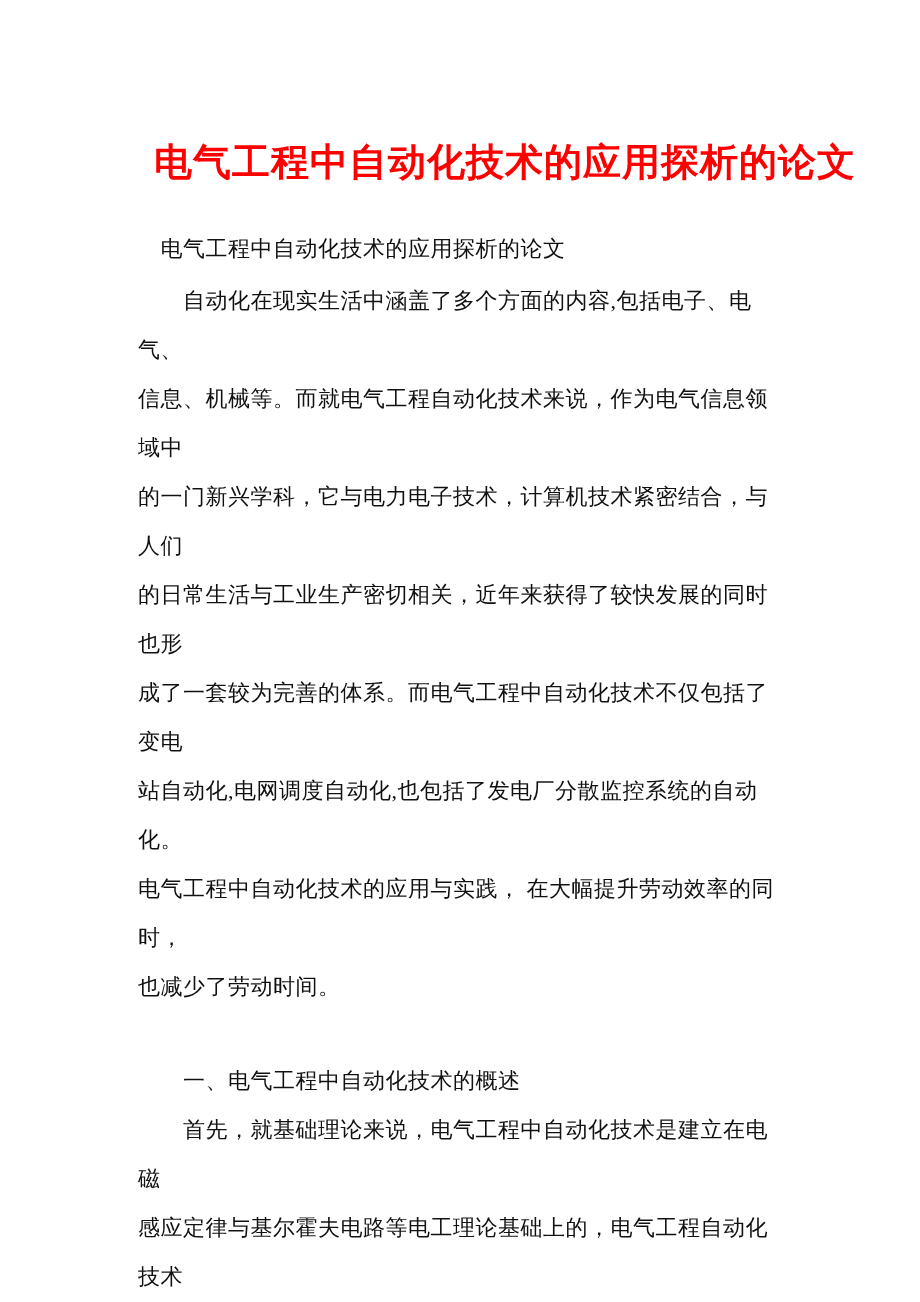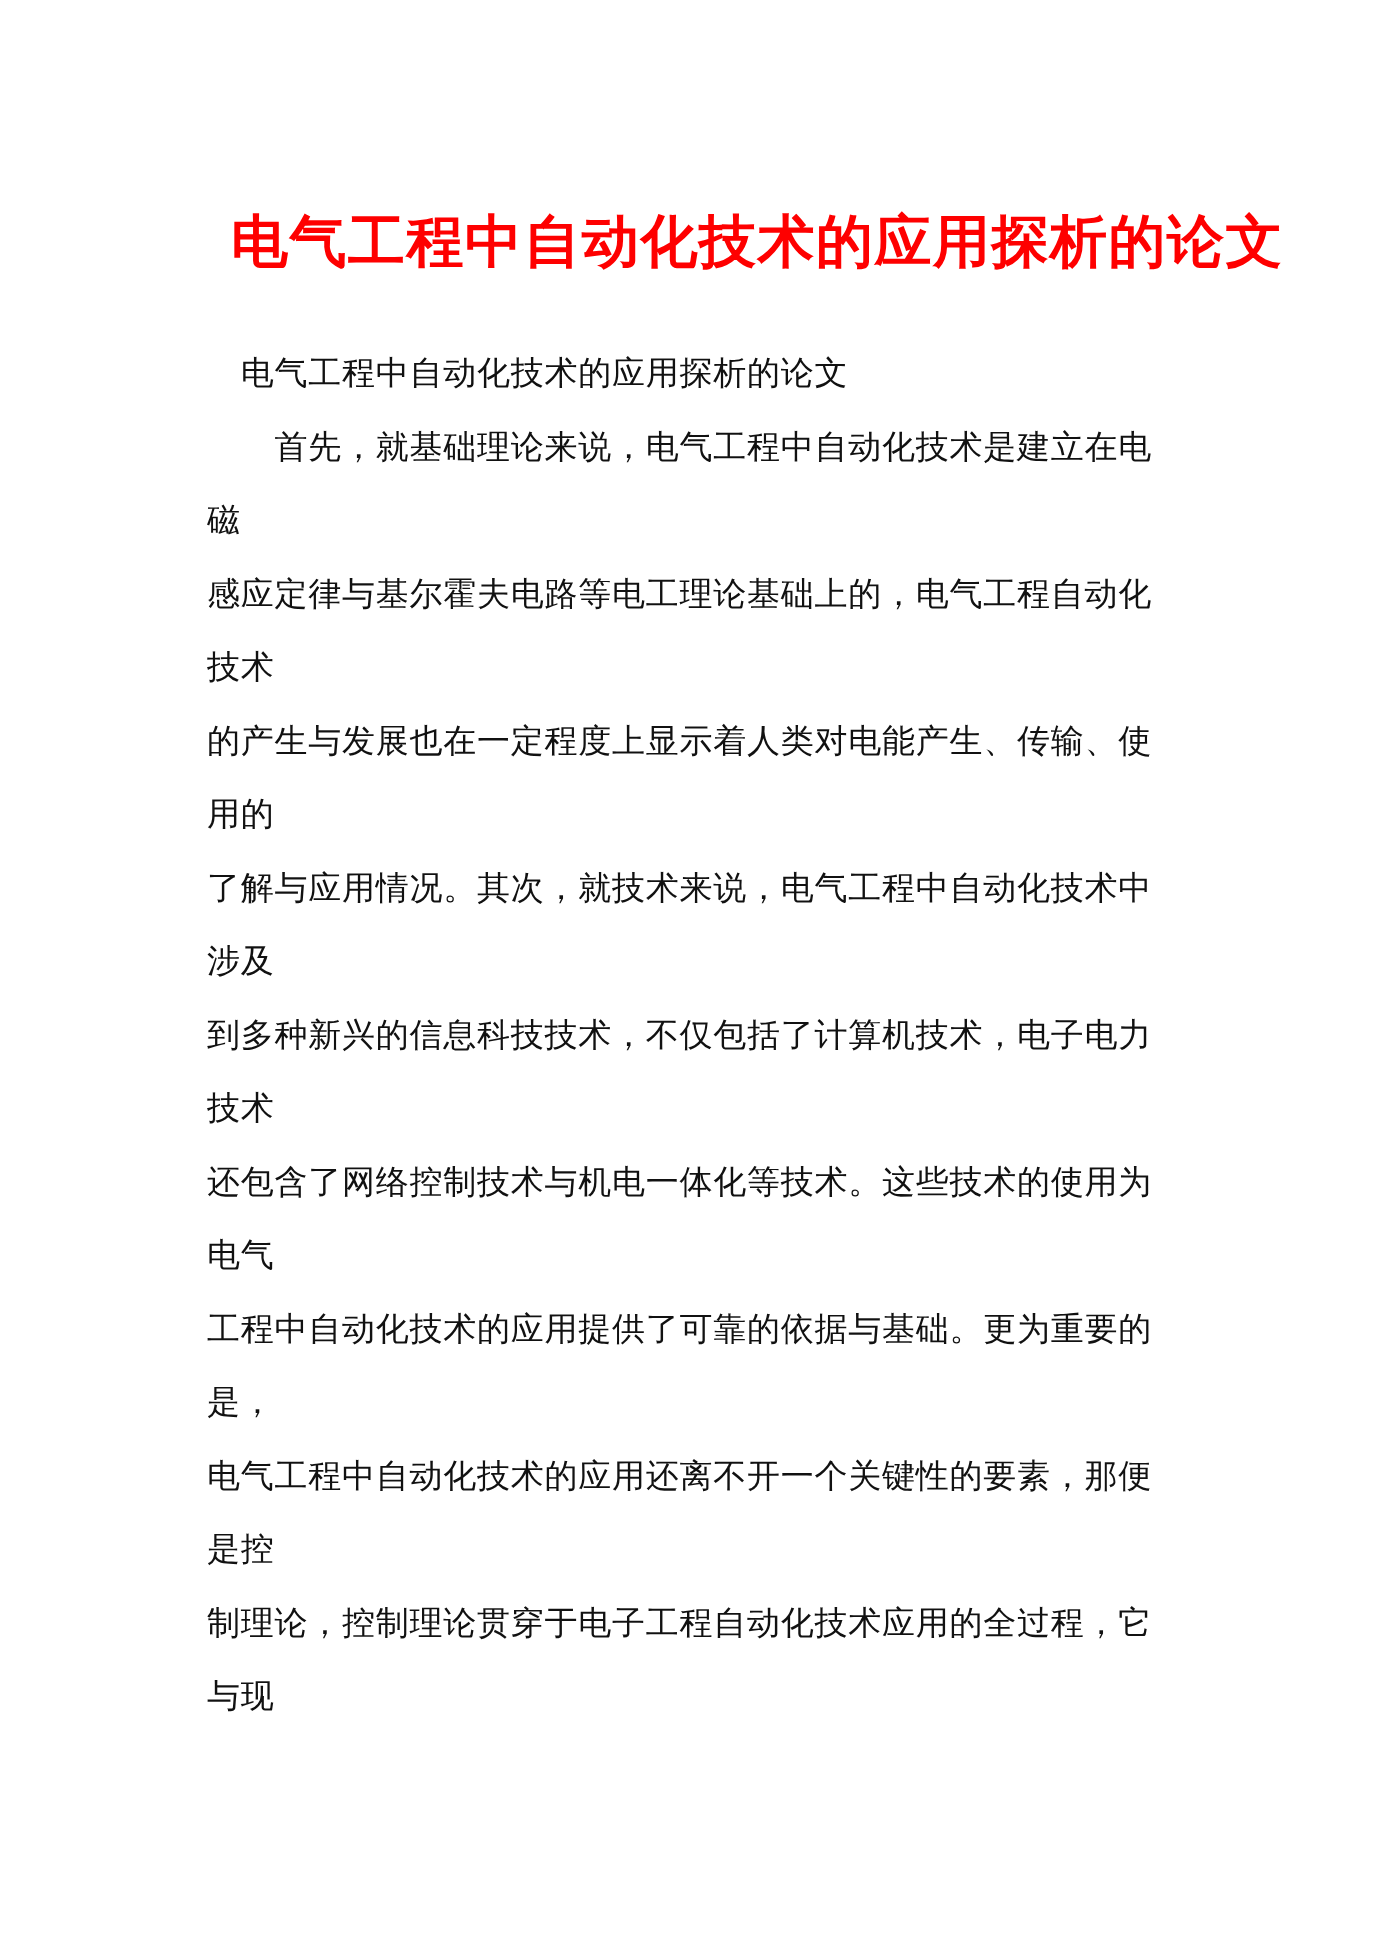--- a/index.html
+++ b/index.html
@@ -60,21 +60,30 @@
 </head>
 <body>
 
 <div class="page">
   <div class="content">
 
     <h1 class="doc-title">电气工程中自动化技术的应用探析的论文</h1>
 
     <div class="para subtitle-line">　电气工程中自动化技术的应用探析的论文</div>
 
+    <div class="para paragraph-1">　　自动化在现实生活中涵盖了多个方面的内容,包括电子、电气、
+信息、机械等。而就电气工程自动化技术来说，作为电气信息领域中
+的一门新兴学科，它与电力电子技术，计算机技术紧密结合，与人们
+的日常生活与工业生产密切相关，近年来获得了较快发展的同时也形
+成了一套较为完善的体系。而电气工程中自动化技术不仅包括了变电
+站自动化,电网调度自动化,也包括了发电厂分散监控系统的自动化。
+电气工程中自动化技术的应用与实践， 在大幅提升劳动效率的同时，
+也减少了劳动时间。</div>
 
+    <div class="section-heading">　　一、电气工程中自动化技术的概述</div>
 
     <div class="para paragraph-2">　　首先，就基础理论来说，电气工程中自动化技术是建立在电磁
 感应定律与基尔霍夫电路等电工理论基础上的，电气工程自动化技术
 的产生与发展也在一定程度上显示着人类对电能产生、传输、使用的
 了解与应用情况。其次，就技术来说，电气工程中自动化技术中涉及
 到多种新兴的信息科技技术，不仅包括了计算机技术，电子电力技术
 还包含了网络控制技术与机电一体化等技术。这些技术的使用为电气
 工程中自动化技术的应用提供了可靠的依据与基础。更为重要的是，
 电气工程中自动化技术的应用还离不开一个关键性的要素，那便是控
 制理论，控制理论贯穿于电子工程自动化技术应用的全过程，它与现</div>

